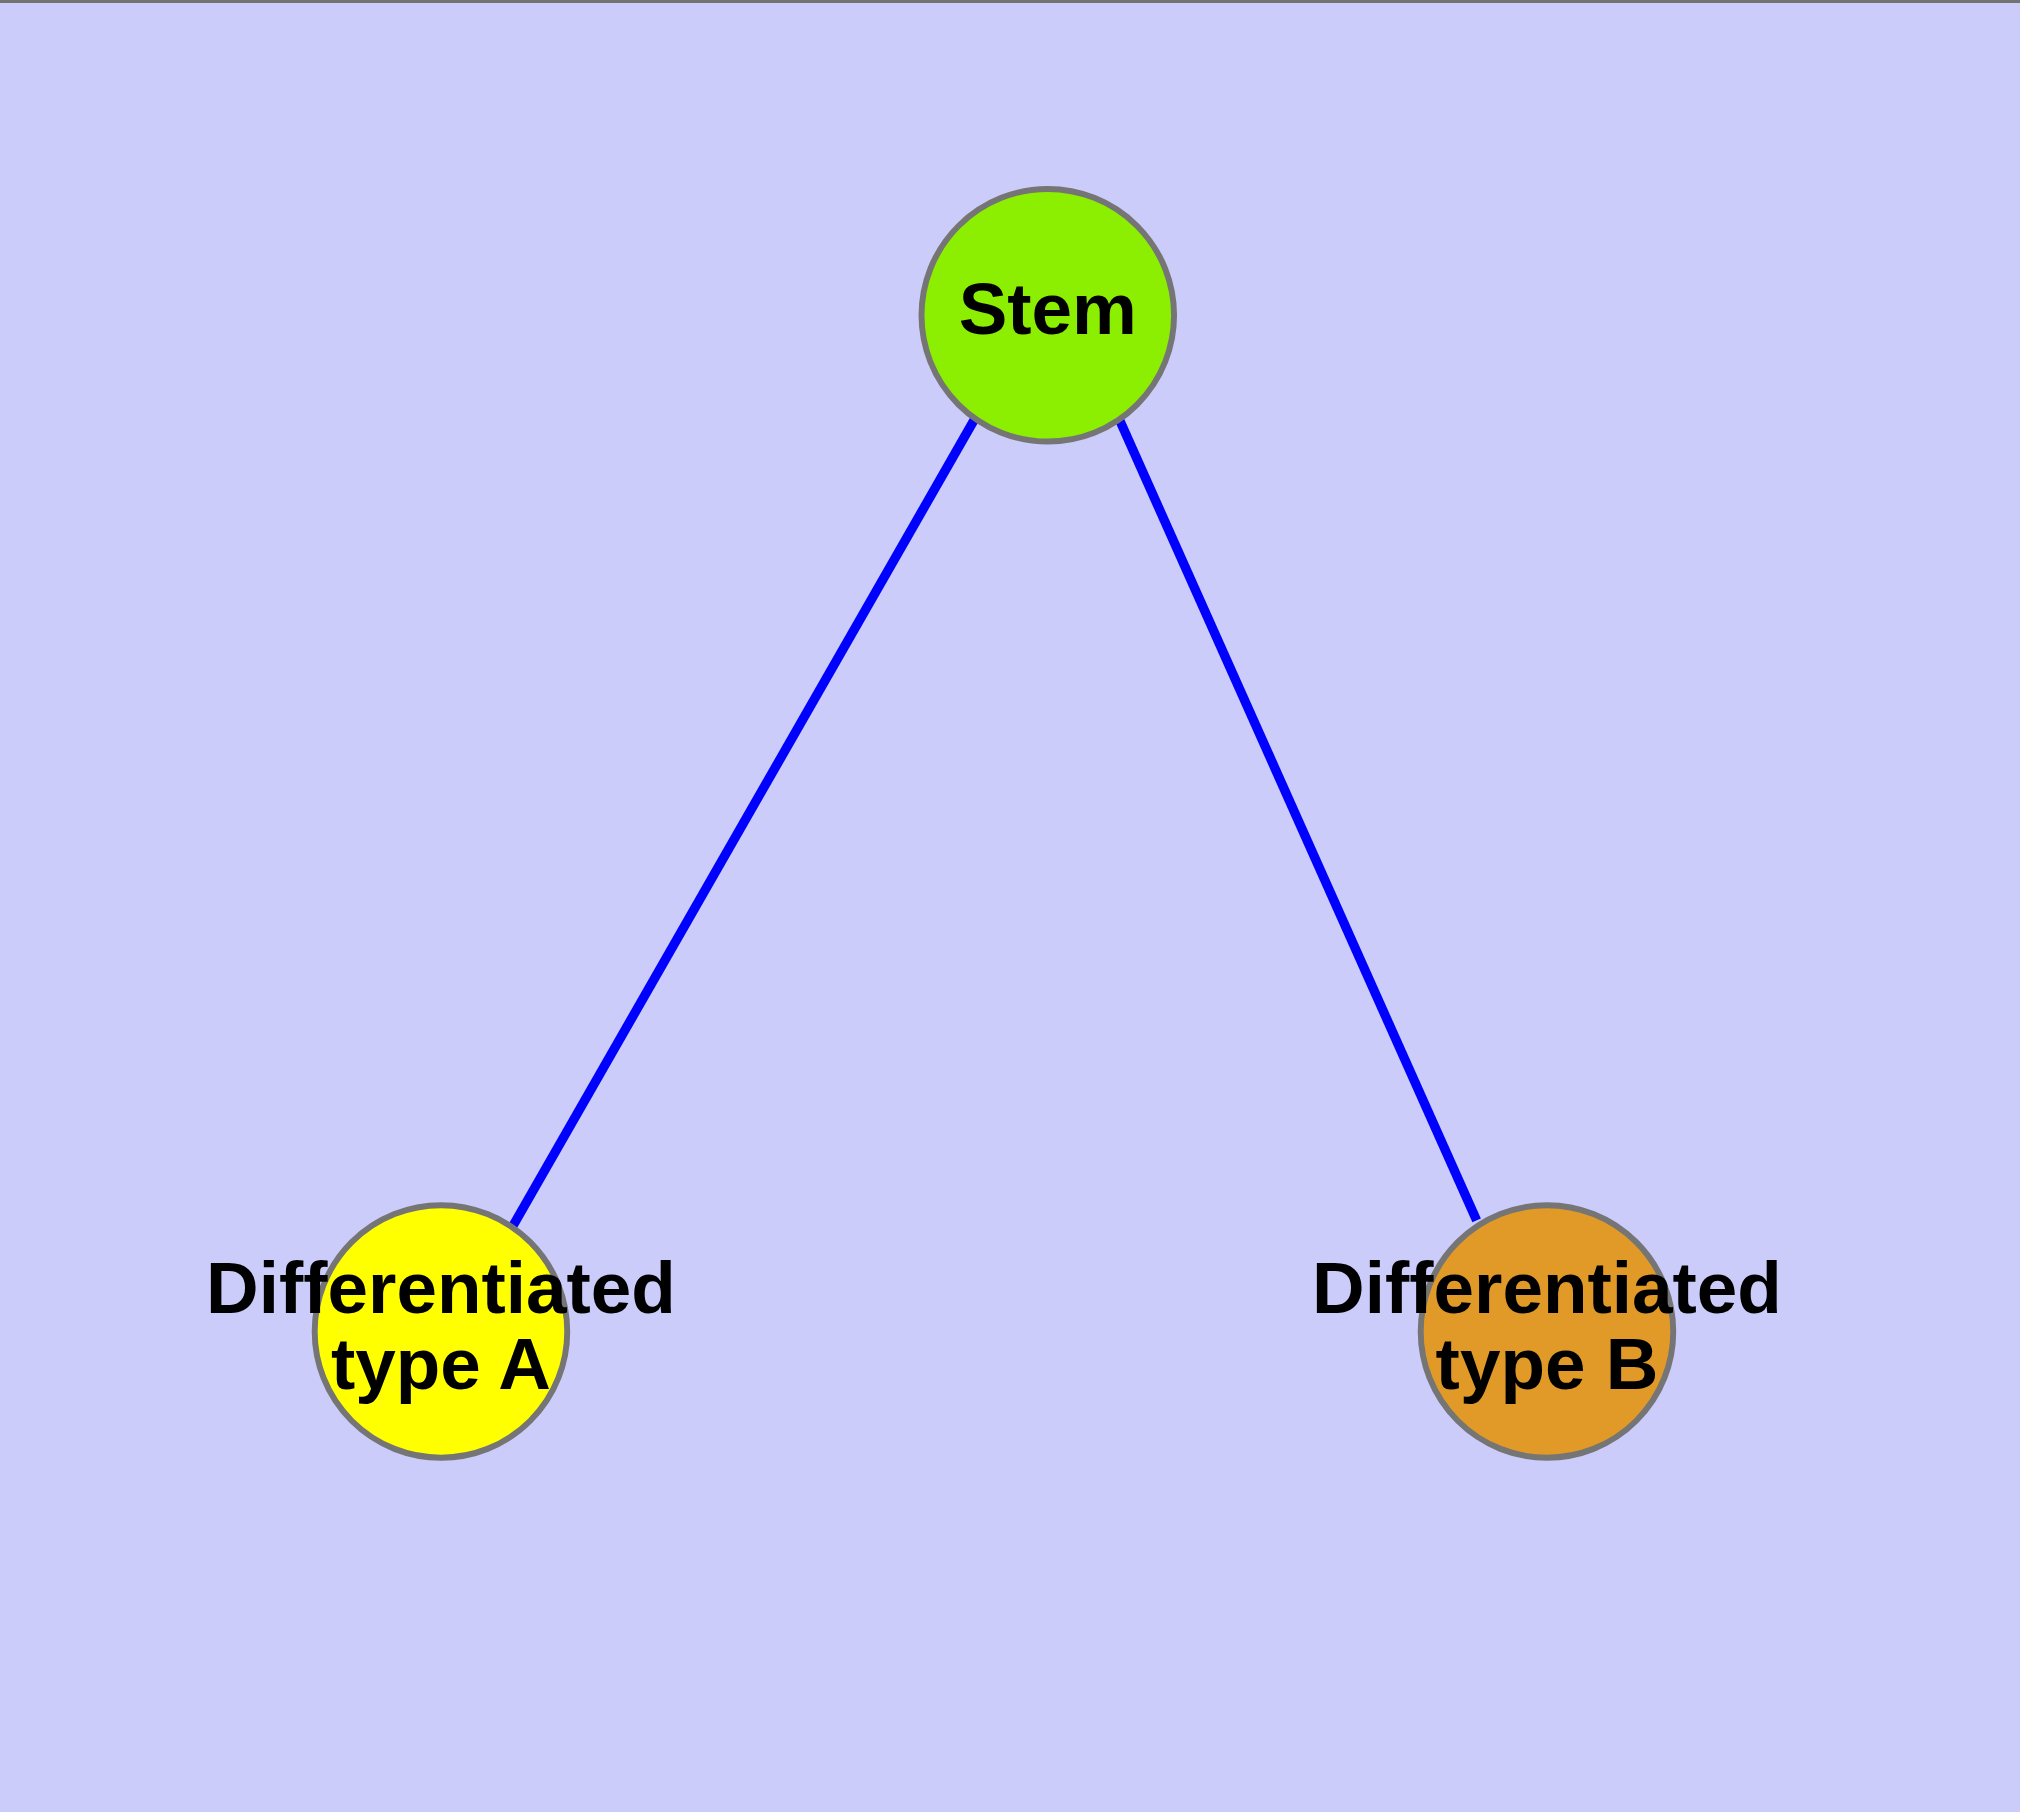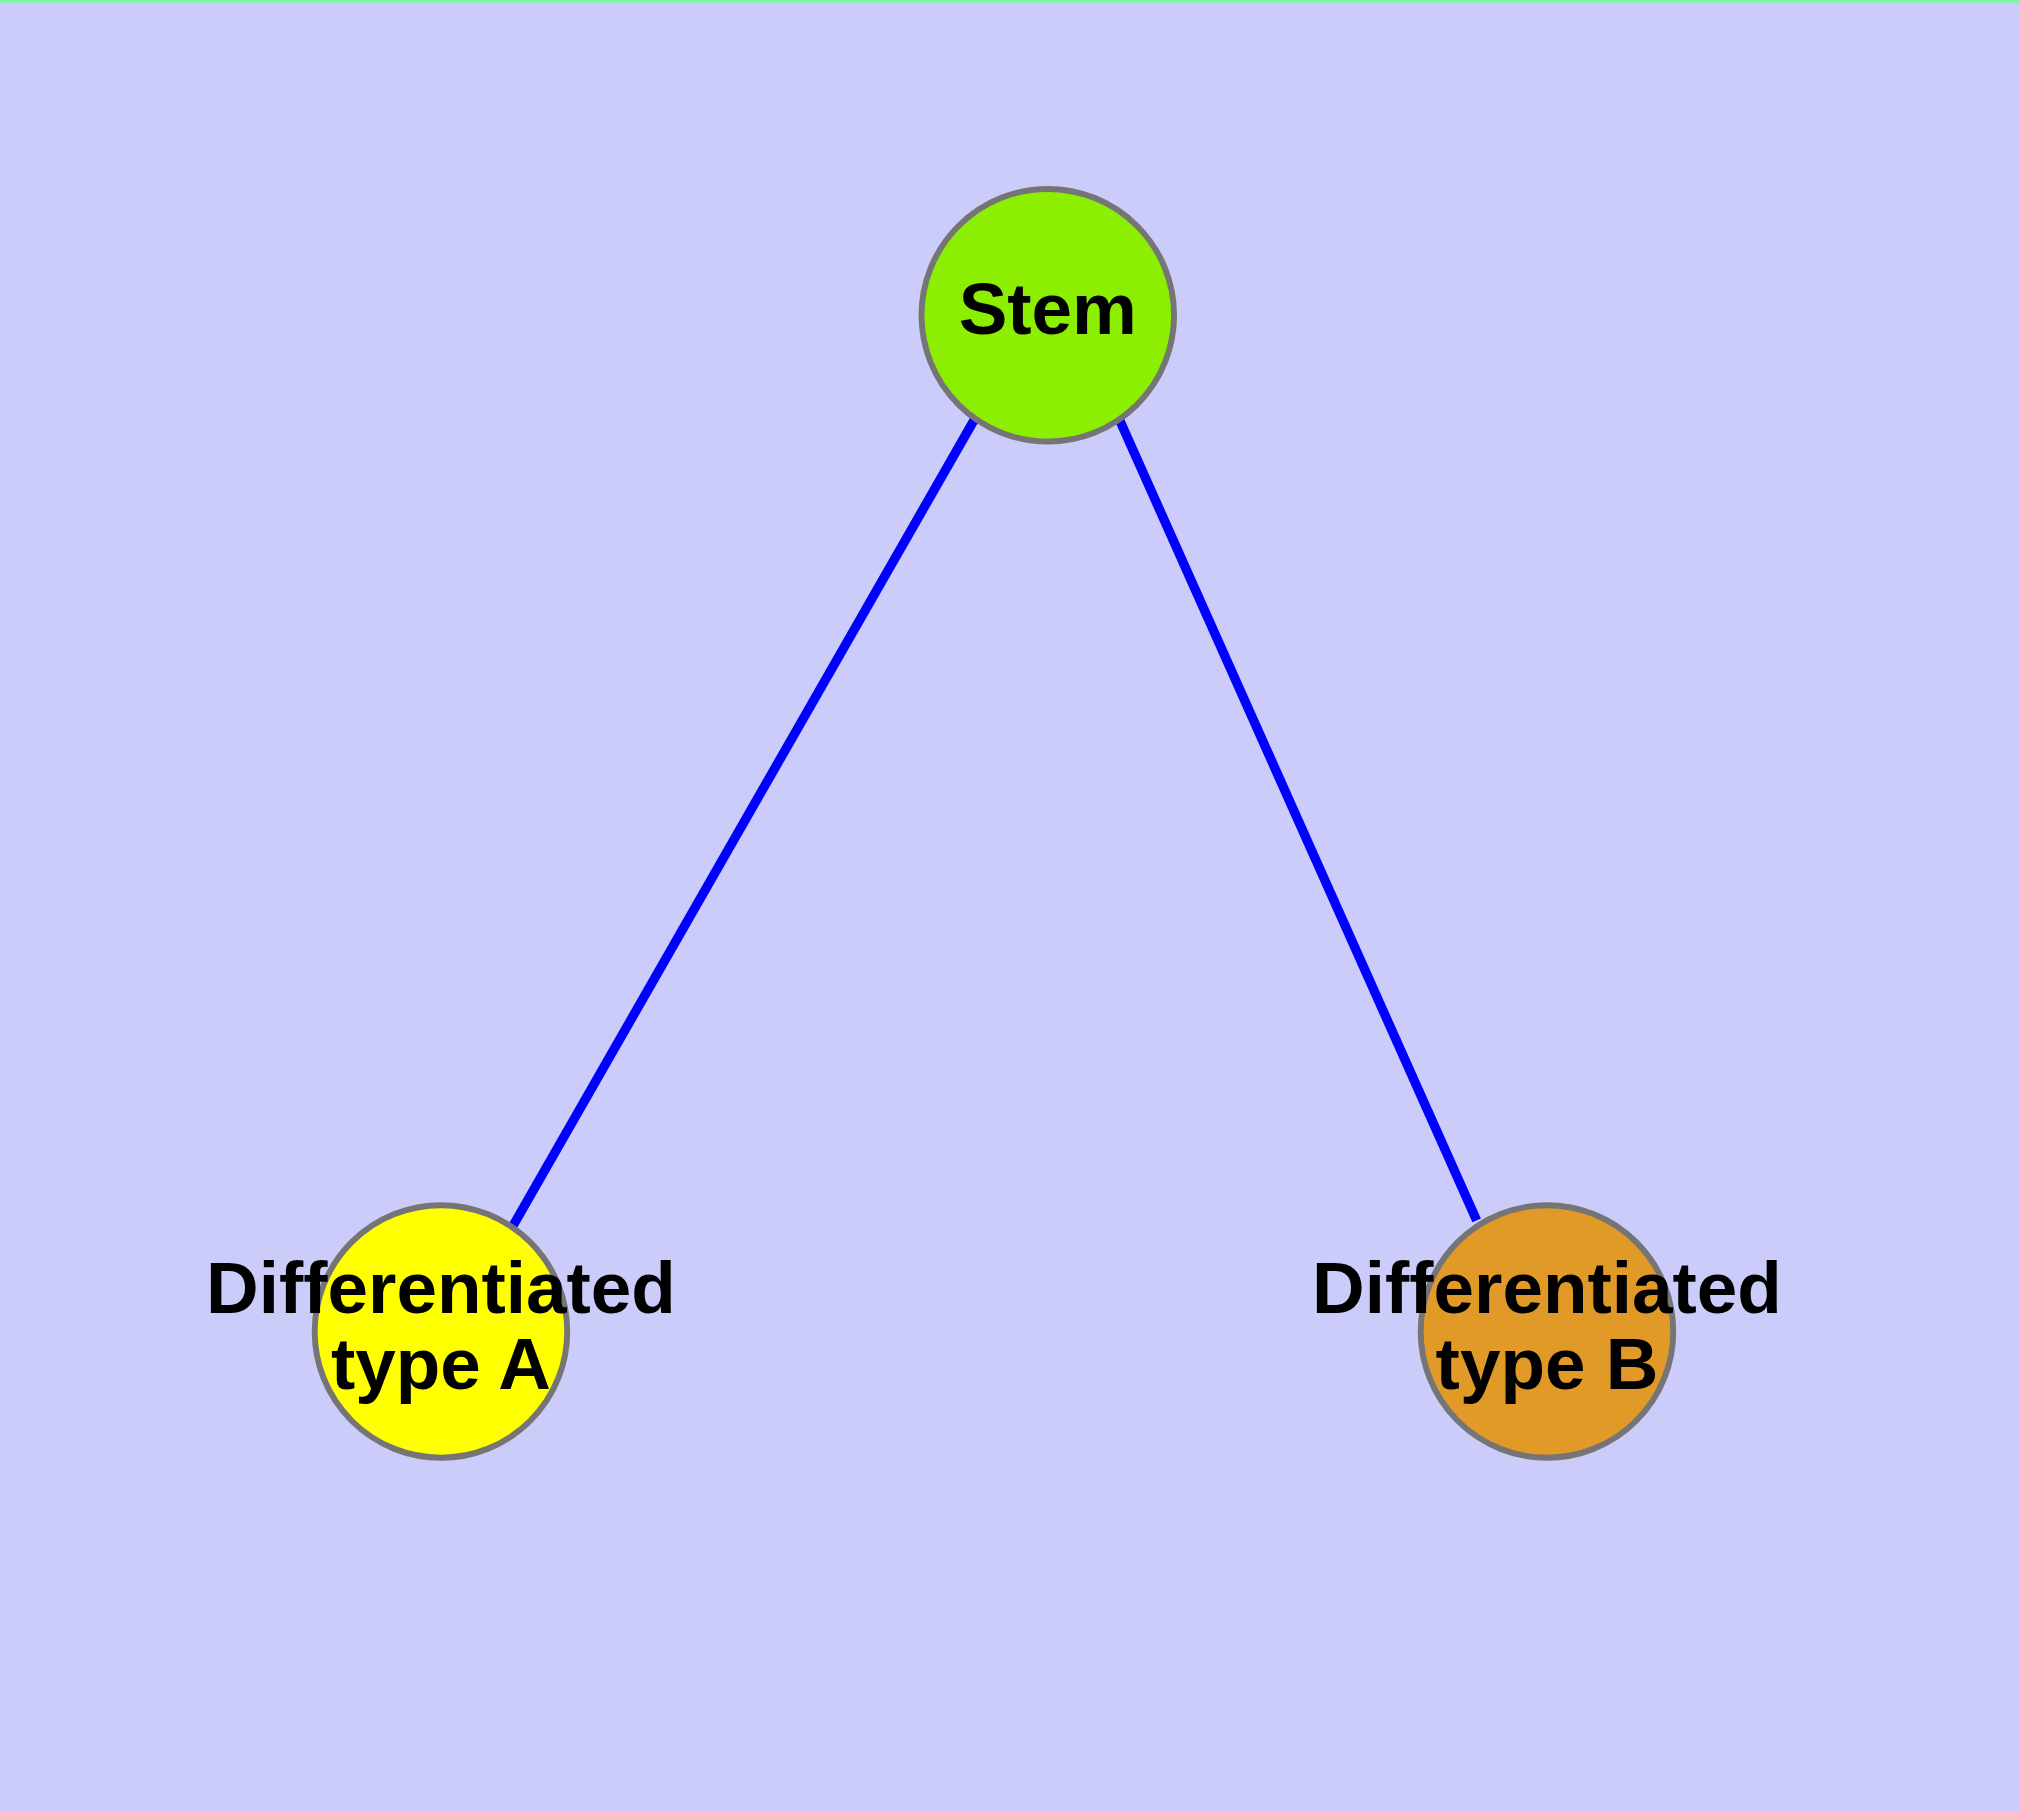--- a/index.html
+++ b/index.html
@@ -8,21 +8,21 @@
     background: #ffffff;
   }
   body {
     font-family: "Liberation Sans", sans-serif;
   }
   #canvas {
     position: relative;
     width: 2021px;
     height: 1812px;
     overflow: hidden;
-    background: #86efac;
+    background: #737373;
   }
   #plot-background {
     position: absolute;
     left: 0;
     top: 3.4px;
     width: 2021px;
     height: 1809px;
     background: #ccccfa;
   }
   #graph-svg {

